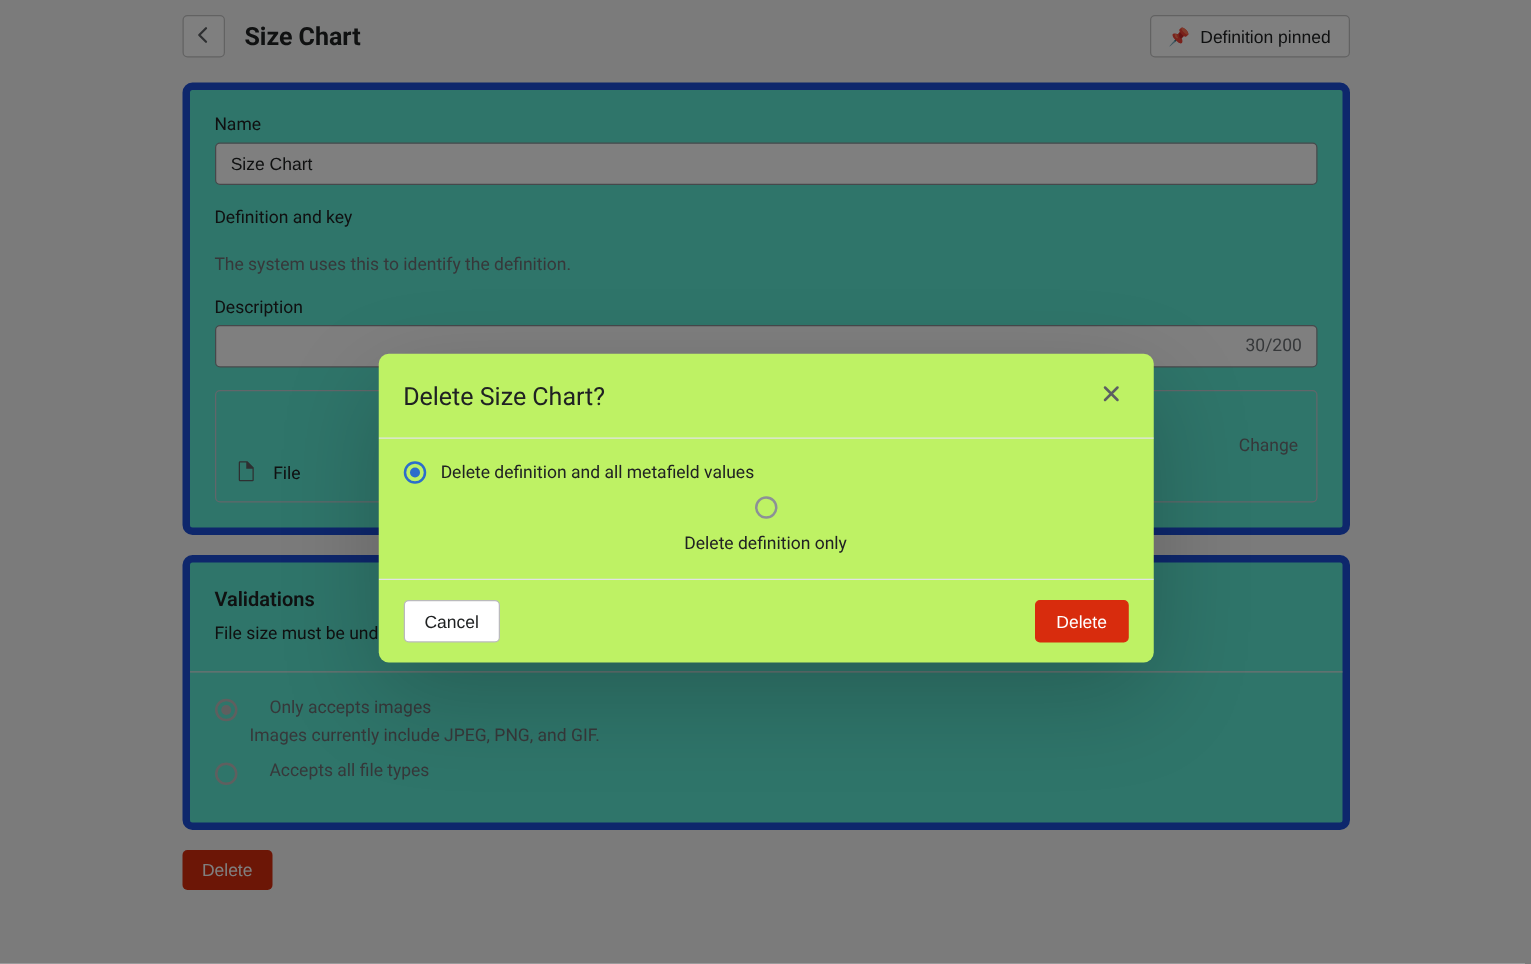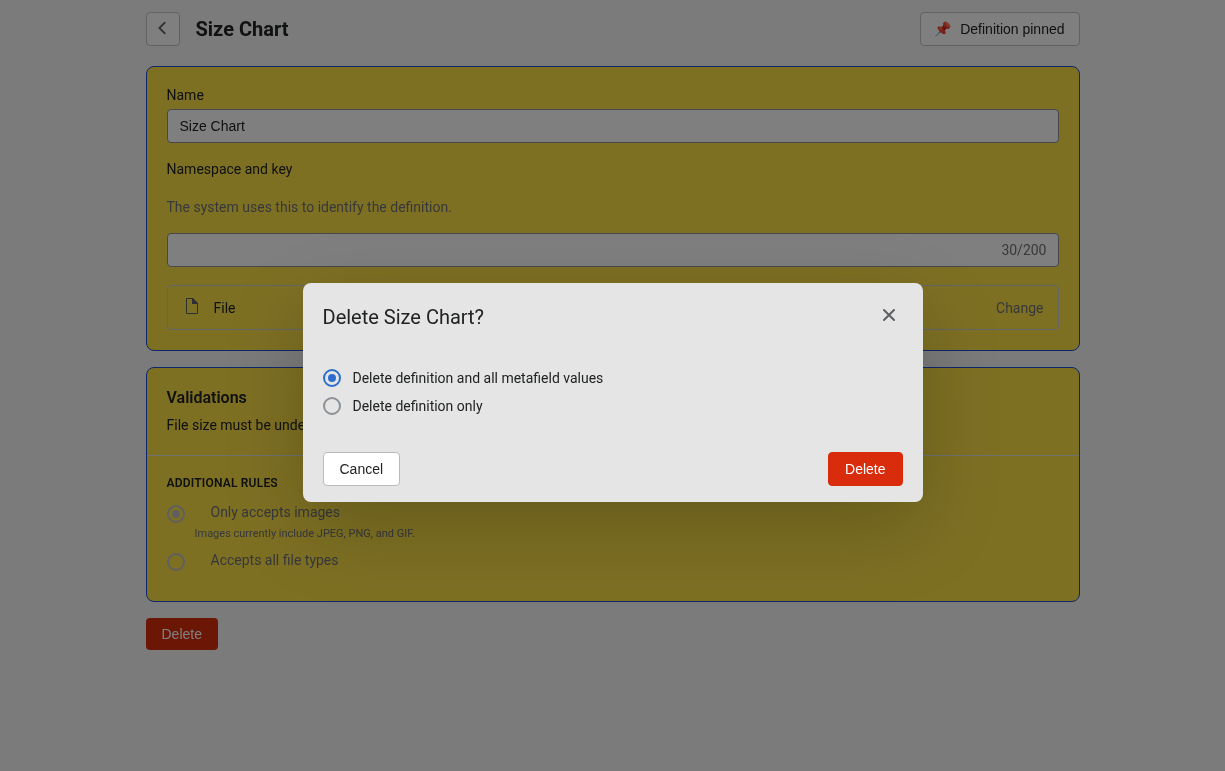--- a/index.html
+++ b/index.html
@@ -53,22 +53,22 @@
     border-radius: 4px;
     padding: 8px 14px;
     display: flex;
     align-items: center;
     gap: 8px;
     font-size: 14px;
     color: #202223;
     cursor: pointer;
   }
   .card {
-    background: #fde047;
-    border: 1px solid #1d4ed8;
+    background: #5eead4;
+    border: 6px solid #1d4ed8;
     border-radius: 8px;
     margin-bottom: 16px;
   }
   .card-section {
     padding: 20px;
   }
   .card-section + .card-section {
     border-top: 1px solid #e1e3e5;
   }
   .form-label {
@@ -109,20 +109,21 @@
     padding: 10px 14px;
     display: flex;
     align-items: center;
     justify-content: space-between;
   }
   .type-left {
     display: flex;
     align-items: center;
     gap: 12px;
     font-size: 14px;
+    margin-top: 44px;
   }
   .change-link {
     font-size: 14px;
     color: #6d7175;
     cursor: pointer;
   }
   .card-heading {
     font-size: 16px;
     font-weight: 600;
     margin-bottom: 10px;
@@ -163,40 +164,40 @@
   }
   .radio-outer.disabled { border-color: #bfbfbf; }
   .radio-inner {
     width: 8px;
     height: 8px;
     border-radius: 50%;
     background: #8c9196;
   }
   .radio-inner.disabled { background: #bfbfbf; }
   .radio-text { font-size: 14px; color: #6d7175; }
-  .radio-sub { font-size: 11px; color: #6d7175; margin-left: 28px; margin-top: -6px; margin-bottom: 12px;}
+  .radio-sub { font-size: 14px; color: #6d7175; margin-left: 28px; margin-top: -6px; margin-bottom: 12px;}
   .delete-btn-page {
     background: #d82c0d;
     color: #fff;
     border: none;
     border-radius: 4px;
     padding: 8px 16px;
     font-size: 14px;
     cursor: pointer;
   }
   .overlay {
     position: absolute;
     inset: 0;
     background: rgba(0,0,0,0.5);
     display: flex;
     align-items: flex-start;
     justify-content: center;
   }
   .modal {
-    background: #e5e5e5;
+    background: #bef264;
     border-radius: 8px;
     width: 620px;
     margin-top: 283px;
     box-shadow: 0 26px 80px rgba(0,0,0,0.2);
     overflow: hidden;
   }
   .modal-header {
     display: flex;
     align-items: center;
     justify-content: space-between;
@@ -219,21 +220,21 @@
     padding: 18px 20px 20px;
     border-bottom: 1px solid #e1e3e5;
   }
   .modal-radio-row {
     display: flex;
     align-items: center;
     gap: 12px;
     margin-bottom: 10px;
     text-align: center;
   }
-  .modal-radio-row:last-child { margin-bottom: 0; }
+  .modal-radio-row:last-child { margin-bottom: 0; flex-direction: column; }
   .modal-radio-outer {
     width: 18px;
     height: 18px;
     border-radius: 50%;
     border: 2px solid #8c9196;
     flex-shrink: 0;
     display: flex;
     align-items: center;
     justify-content: center;
   }
@@ -294,24 +295,25 @@
       </button>
     </div>
 
     <div class="card">
       <div class="card-section">
         <div class="field-group">
           <label class="form-label">Name</label>
           <input class="text-input" type="text" value="Size Chart" style="">
         </div>
         <div class="field-group">
-          <label class="form-label">Namespace and key</label>
+          <label class="form-label">Definition and key</label>
           <div class="help-text">The system uses this to identify the definition.</div>
         </div>
         <div class="field-group">
+          <label class="form-label">Description</label>
           <div class="desc-wrapper">
             <input class="text-input" type="text" style="padding-right: 70px;" value="">
             <span class="char-count">30/200</span>
           </div>
         </div>
         <div class="type-row">
           <div class="type-left">
             <span>
               <svg width="20" height="20" viewBox="0 0 20 20" fill="#5c5f62">
                   <path d="M11 2H5a1 1 0 0 0-1 1v14a1 1 0 0 0 1 1h10a1 1 0 0 0 1-1V7l-5-5zM5 17V3h5v5h5v9H5z"></path>
@@ -334,21 +336,20 @@
             <span class="ext-icon">
               <svg width="14" height="14" viewBox="0 0 20 20" fill="#2c6ecb">
                   <path d="M14 3h3v3h-2V5h-1V3zm3 4v6h-2V7h2zM3 7h2v10h10v2H4a1 1 0 0 1-1-1V7zm4-4h6v2H7V3zM5 3v2H3V4a1 1 0 0 1 1-1h1zm12 12v1a1 1 0 0 1-1 1h-1v-2h2z"></path>
                   <path d="M9 9l7-7 1 1-7 7-1-1z"></path>
                 </svg>
             </span>
           </a>
         </div>
       </div>
       <div class="card-section">
-        <div class="section-label">ADDITIONAL RULES</div>
         <div class="radio-row">
           <span class="radio-outer disabled">
               <span class="radio-inner disabled"></span>
             </span>
           <span class="radio-text">Only accepts images</span>
         </div>
         <div class="radio-sub">Images currently include JPEG, PNG, and GIF.</div>
         <div class="radio-row">
           <span class="radio-outer disabled"></span>
           <span class="radio-text">Accepts all file types</span>

